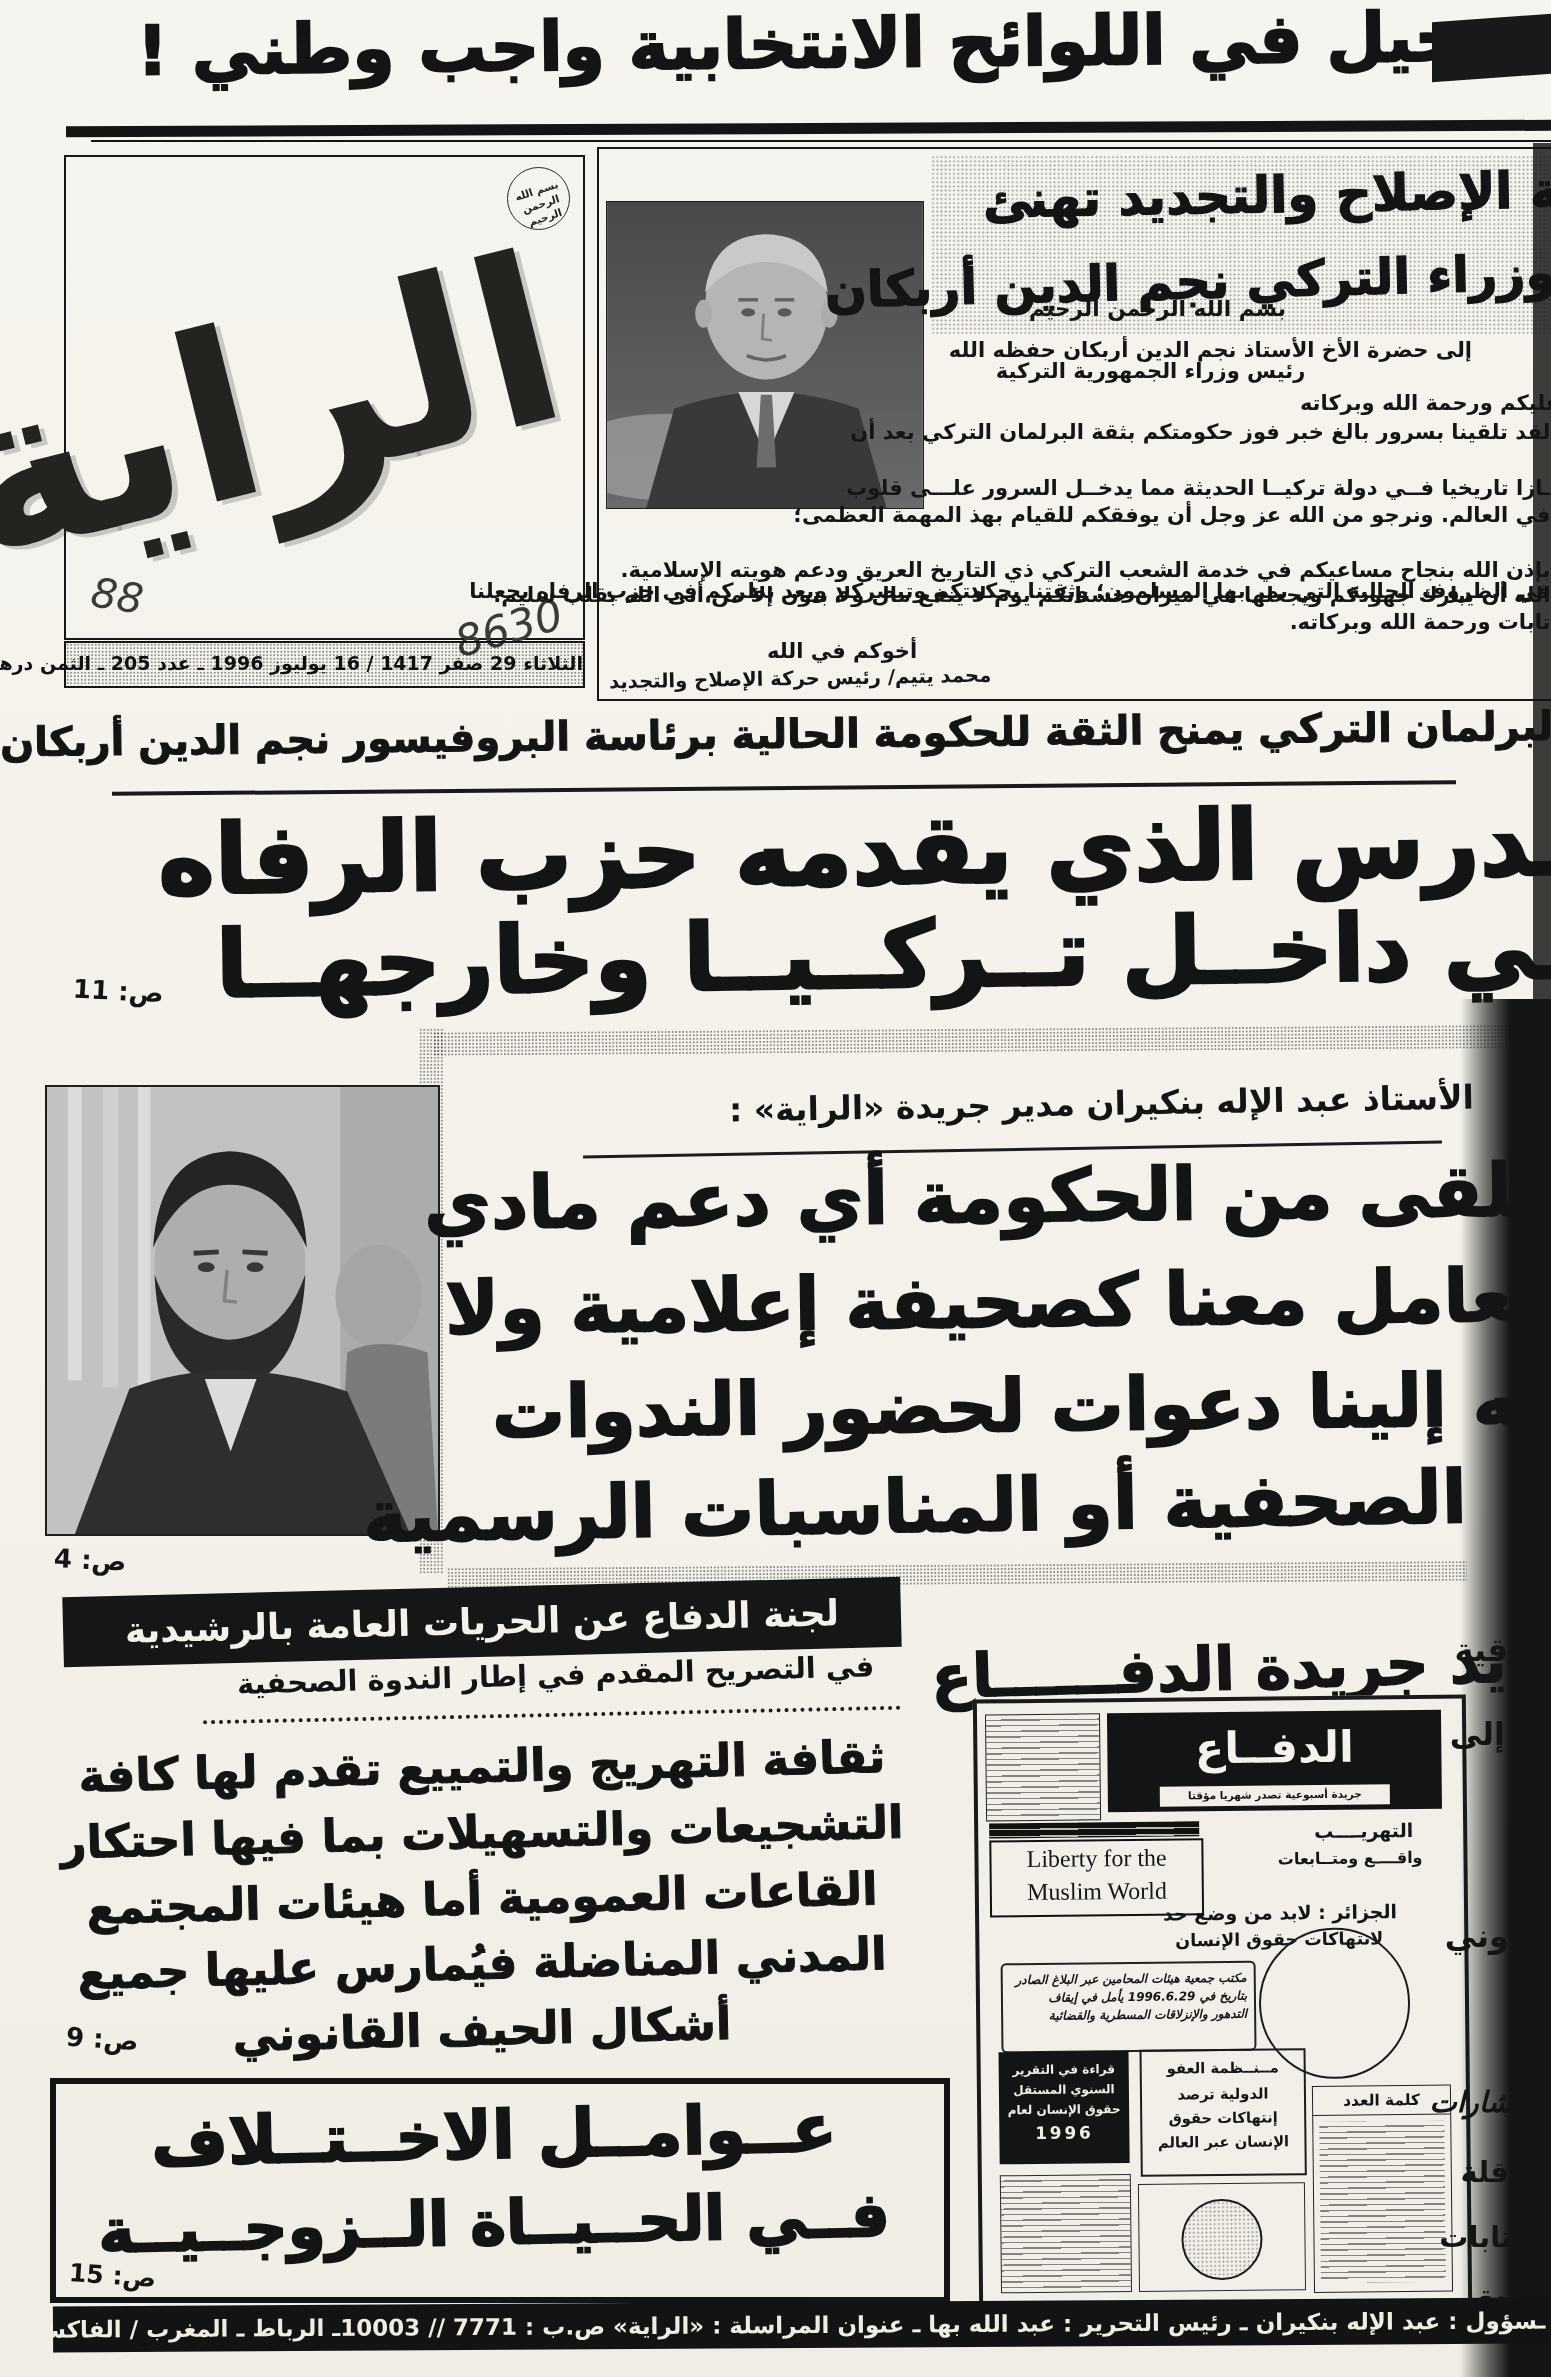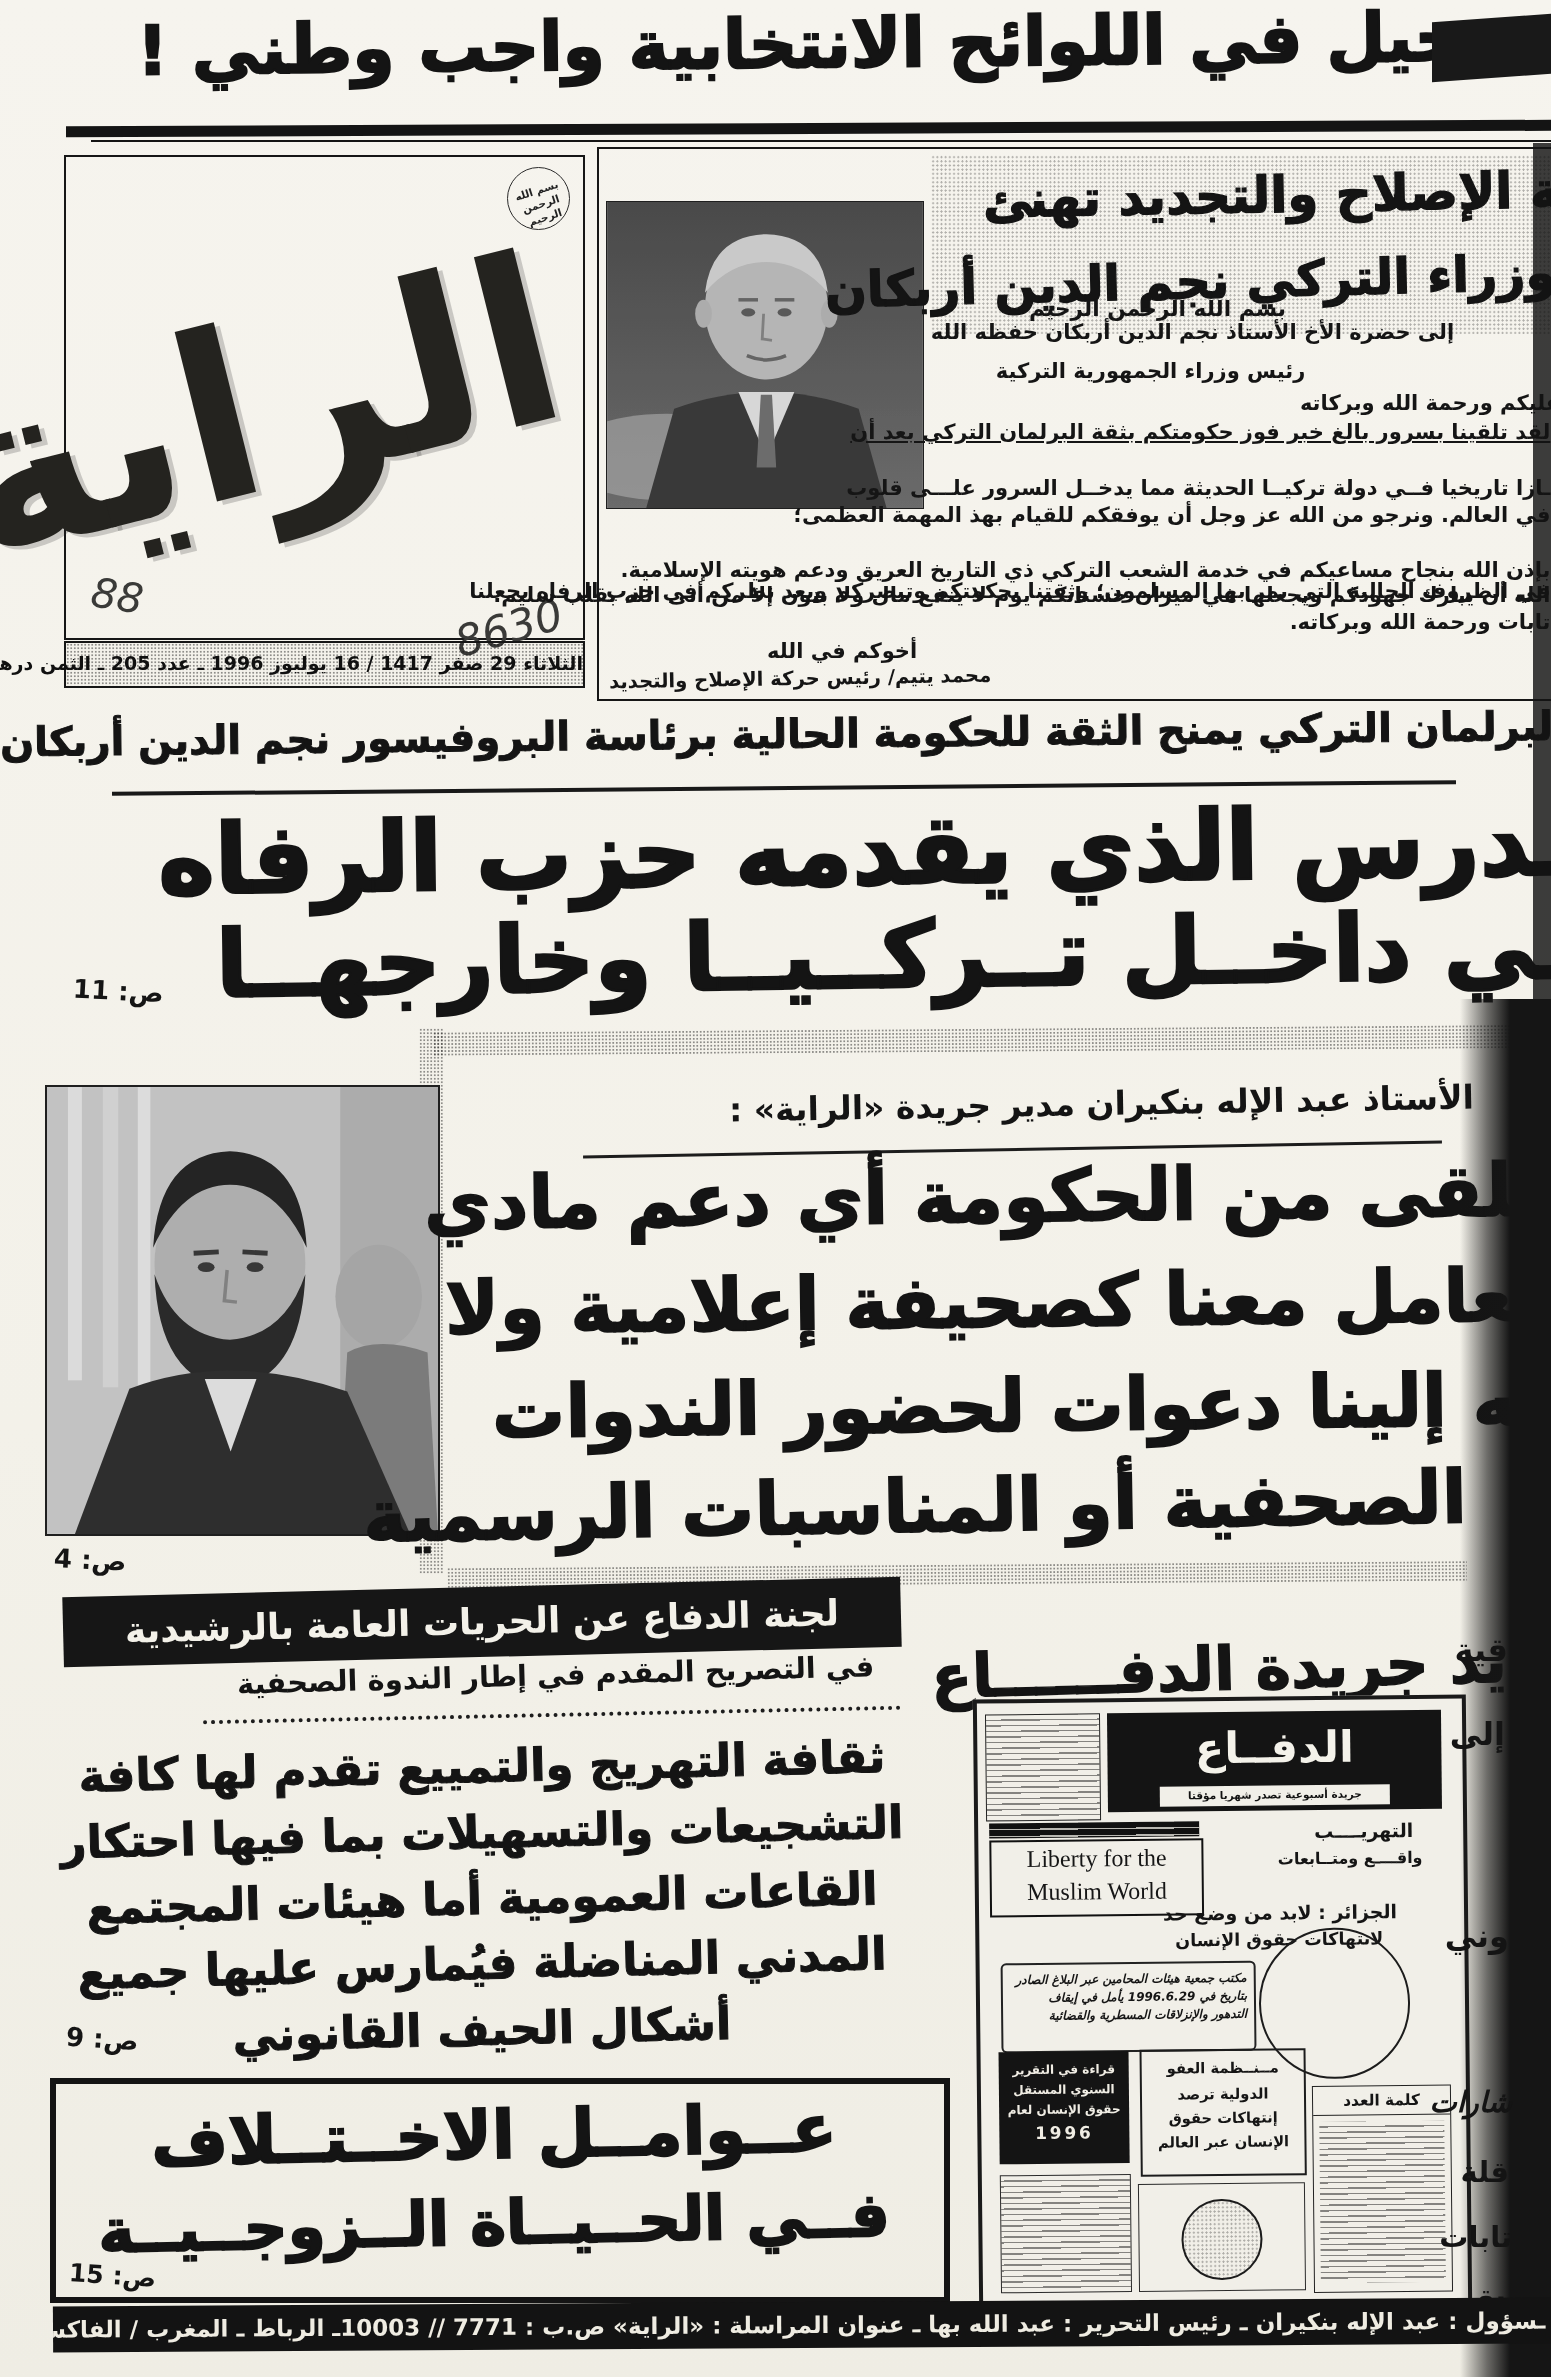--- a/index.html
+++ b/index.html
@@ -79,24 +79,24 @@
         <rect width="452" height="438" fill="rgba(120,115,104,0.12)"></rect>
       </svg>
     </div>
 
     <div class="d dots2" style="left:332px;top:5.6px;right:-42px;height:179px;">
       <div class="d nw b s2 rt ink" style="top:11.2px;right:21px;font-size:50px;transform:rotate(-1deg);">ـة الإصلاح والتجديد تهنئ</div>
       <div class="d nw b s2 rt ink" style="top:98px;right:7px;font-size:49px;transform:rotate(-1.4deg);">الوزراء التركي نجم الدين أربكان</div>
     </div>
 
     <div class="d b ctr nw" style="right:154px;top:147px;width:489px;font-size:21.7px;">بسم الله الرحمن الرحيم</div>
-    <div class="d b ctr nw" style="right:84px;top:171px;width:559px;font-size:21px;">إلى حضرة الأخ الأستاذ نجم الدين أربكان حفظه الله</div>
+    <div class="d b ctr nw" style="right:84px;top:189px;width:559px;font-size:21px;text-align:right;">إلى حضرة الأخ الأستاذ نجم الدين أربكان حفظه الله</div>
     <div class="d b ctr nw" style="right:196px;top:210px;width:419px;font-size:21px;">رئيس وزراء الجمهورية التركية</div>
     <div class="d b rt nw" style="right:-4.2px;top:242px;font-size:21px;">عليكم ورحمة الله وبركاته</div>
-    <div class="d b rt nw" style="right:5.6px;top:271px;font-size:21px;text-decoration:underline;">لقد تلقينا بسرور بالغ خبر فوز حكومتكم بثقة البرلمان التركي بعد أن</div>
+    <div class="d b rt nw" style="right:5.6px;top:271px;font-size:21px;">لقد تلقينا بسرور بالغ خبر فوز حكومتكم بثقة البرلمان التركي بعد أن</div>
     <div class="d b rt nw" style="right:5.6px;top:354px;font-size:21px;">في العالم. ونرجو من الله عز وجل أن يوفقكم للقيام بهذ المهمة العظمى؛</div>
     <div class="d b rt nw" style="right:5.6px;top:327px;font-size:21px;">ـازا تاريخيا فــي دولة تركيــا الحديثة مما يدخــل السرور علـــى قلوب</div>
 
     <div class="d b rt nw" style="right:5.6px;top:382px;font-size:21px;margin-top:48px;">في الظروف الحالية التي يمر بها المسلمون؛ وثقتنا بحكمتكم وتبصركم وبعد نظركم في حزب الرفاه يجعلنا</div>
     <div class="d b rt nw" style="right:5.6px;top:434px;font-size:21px;">الله أن يبارك جهودكم ويجعلها في ميزان حسناتكم يوم لا ينفع مال ولا بنون إلا من أتى الله بقلب سليم.</div>
     <div class="d b rt nw" style="right:5.6px;top:409px;font-size:21px;">بإذن الله بنجاح مساعيكم في خدمة الشعب التركي ذي التاريخ العريق ودعم هويته الإسلامية.</div>
     <div class="d b rt nw" style="right:5.6px;top:461px;font-size:21px;">تابات ورحمة الله وبركاته.</div>
     <div class="d b nw" style="left:168px;top:490px;font-size:21px;">أخوكم في الله</div>
     <div class="d b nw" style="left:9.8px;top:518px;font-size:19.6px;transform:rotate(-1deg);">محمد يتيم/ رئيس حركة الإصلاح والتجديد</div>
   </div>

